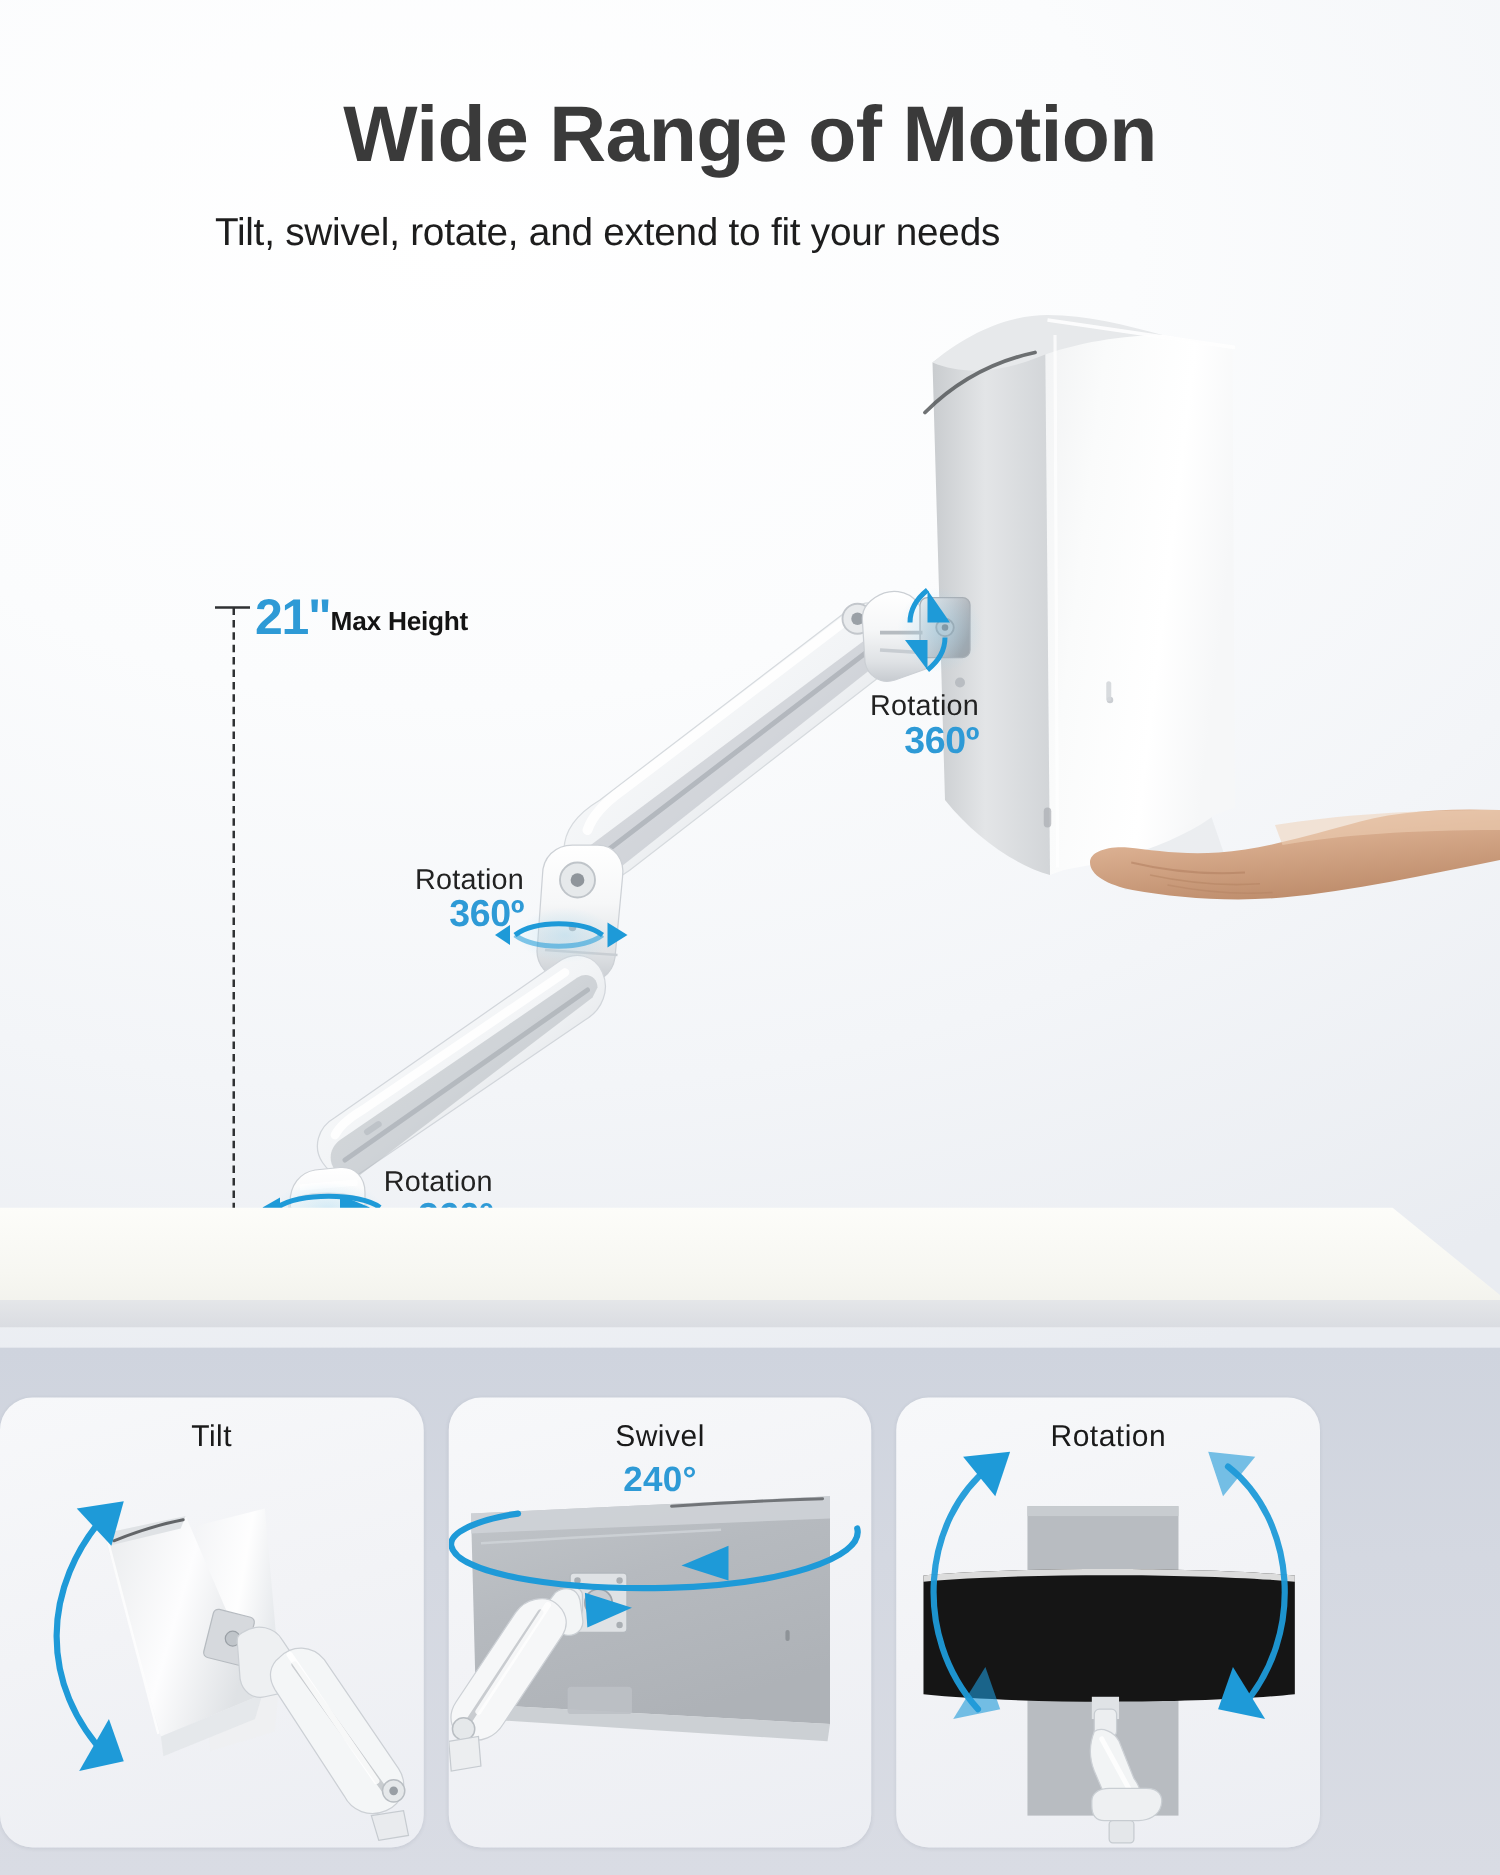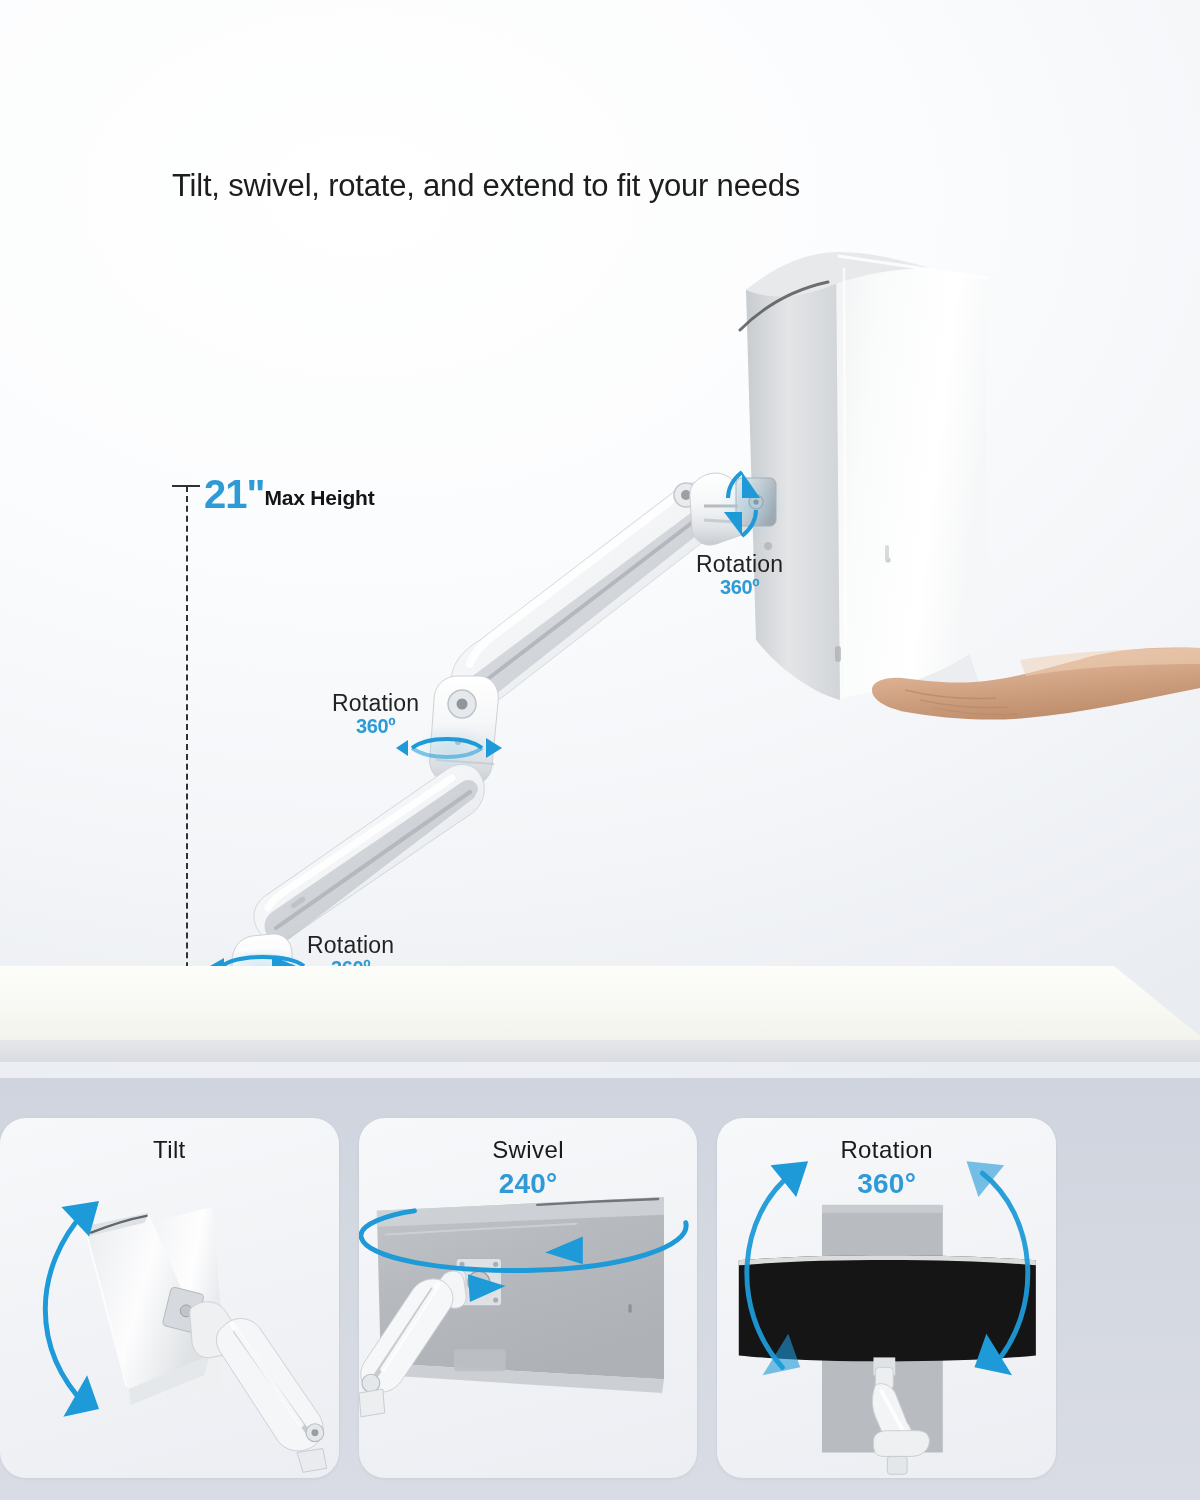--- a/index.html
+++ b/index.html
@@ -69,21 +69,21 @@
   .lbl .small{
     font-size:21px; font-weight:bold; color:#141414; letter-spacing:-0.2px;
     vertical-align:middle; position:relative; top:3px;
   }
   #lbl-height{ left:204px; top:472px; }
   #lbl-ext{ left:512px; top:986px; }
 
   
   .rot{ position:absolute; text-align:center; white-space:nowrap; }
   .rot .rtxt{ display:block; font-size:23px; color:#222; font-weight:400; letter-spacing:.2px; line-height:1.05;}
-  .rot .rnum{ display:block; font-size:20px; color:#2e9ad6; font-weight:bold; letter-spacing:-.3px; line-height:1.15;}
+  .rot .rnum{ display:block; font-size:30px; color:#2e9ad6; font-weight:bold; letter-spacing:-.3px; line-height:1.15;text-align:right;}
   #rot-top{ left:696px; top:552px; }
   #rot-mid{ left:332px; top:691px; }
   #rot-base{ left:307px; top:933px; }
 
   
   .hero-art{ position:absolute; left:0; top:0; width:1200px; height:1078px; }
 
   
   .bottom{
     position:absolute; left:0; top:1078px; width:1200px; height:422px;
@@ -106,20 +106,21 @@
   }
   .card-h .ct{ display:block; font-size:24px; color:#1a1a1a; font-weight:400; letter-spacing:.4px; line-height:1.2; }
   .card-h .cv{ display:block; font-size:28px; color:#2e9ad6; font-weight:bold; letter-spacing:.2px; line-height:1.35; }
   .card-art{ position:absolute; left:0; top:0; width:100%; height:100%; }
 </style>
 </head>
 <body>
 
 <div class="hero">
 
+  <div class="hero-title">Wide Range of Motion</div>
   <div class="hero-sub">Tilt, swivel, rotate, and extend to fit your needs</div>
 
   <div class="desk">
     <div class="desk-top"></div>
     <div class="desk-edge"></div>
   </div>
 
   <svg class="hero-art" viewBox="0 0 1200 1078">
     <defs>
       <linearGradient id="panelFace" x1="0" y1="0" x2="1" y2="0.35">
@@ -416,21 +417,20 @@
         <path d="M330,104 C336,128 268,150 176,152 C84,154 6,140 2,118
                  C0,106 28,96 56,92" stroke="#1e9ad8" stroke-width="5" fill="none" stroke-linecap="round"></path>
         <path d="M226,118 L188,134 L226,146 Z" fill="#1e9ad8"></path>
         <path d="M148,168 L110,156 L112,184 Z" fill="#1e9ad8"></path>
       </svg>
     </div>
 
     <div class="card">
       <div class="card-h">
         <span class="ct">Rotation</span>
-        <span class="cv">360°</span>
       </div>
       <svg class="card-art" viewBox="0 0 342 360">
 
         <rect x="106" y="86" width="122" height="250" fill="#b8bcc1"></rect>
         <rect x="106" y="86" width="122" height="8" fill="#c8ccd0"></rect>
 
         <path d="M22,142 C100,135 244,135 322,142 L322,238 C244,246 100,246 22,238 Z" fill="#151515"></path>
         <path d="M22,142 C100,135 244,135 322,142 L322,147 C244,140 100,140 22,147 Z" fill="#ffffff" opacity=".85"></path>
 
         <path d="M158,240 L180,240 L180,258 L158,258 Z" fill="#e0e3e6"></path>

